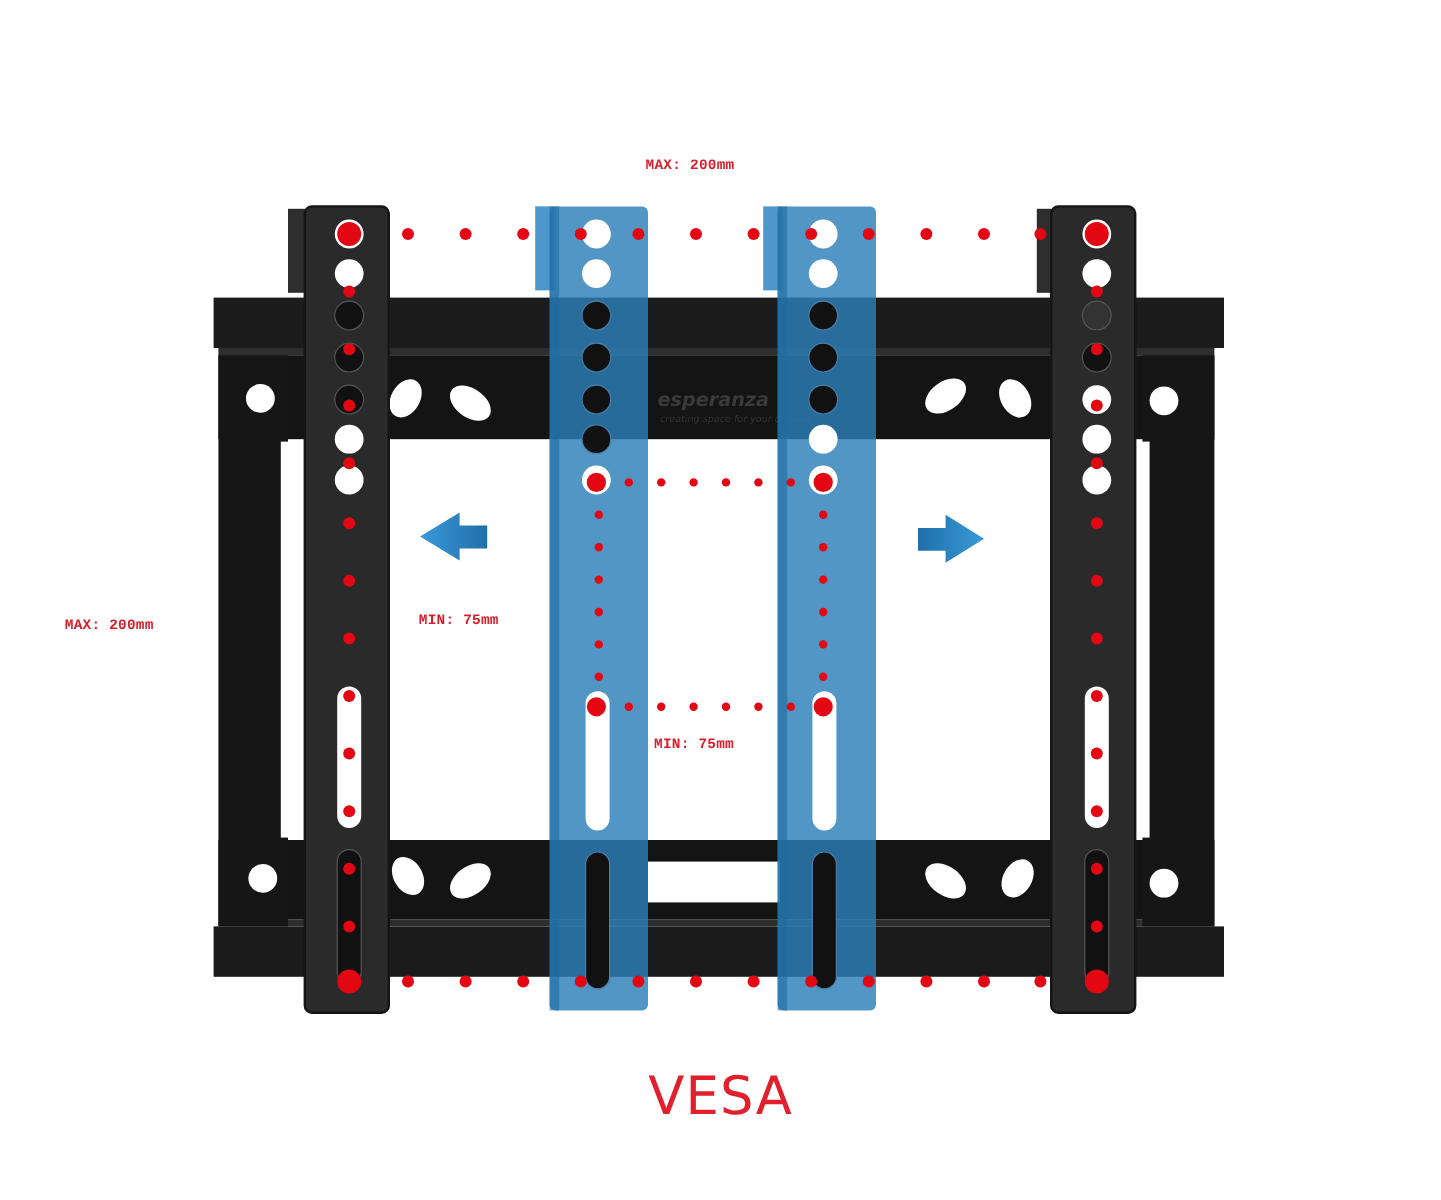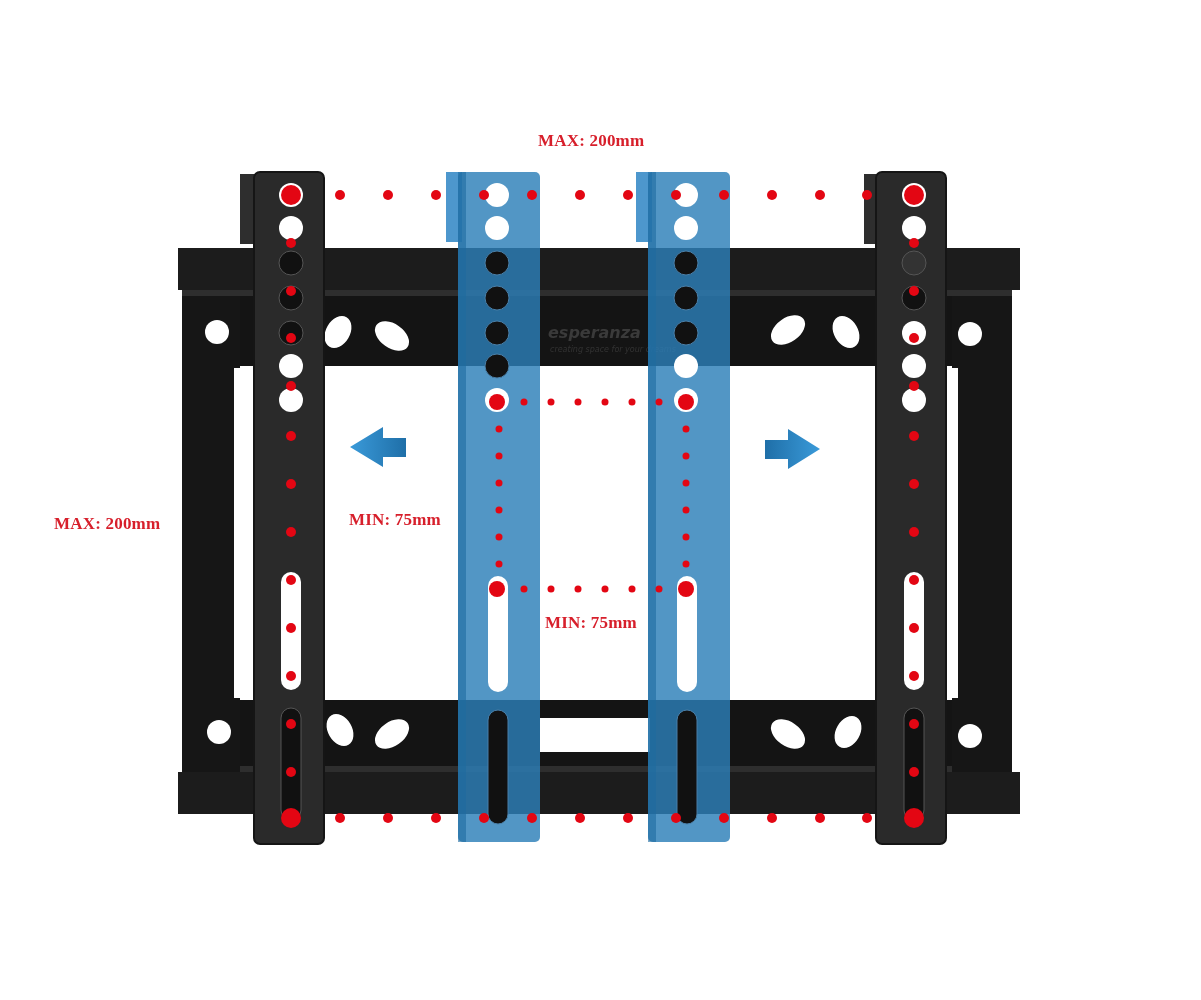--- a/index.html
+++ b/index.html
@@ -1,20 +1,20 @@
 <!DOCTYPE html>
 <html><head>
 <meta charset="utf-8">
 <style>
   html, body { margin: 0; padding: 0; background: #ffffff; }
   body { width: 1201px; height: 1000px; position: relative; overflow: hidden; font-family: "DejaVu Sans", sans-serif; }
   .stage { position: absolute; left: 0; top: 0; width: 1201px; height: 1000px; }
   .label {
-    position: absolute; color: #d71f2b; font-weight: bold; font-size: 17px;
-    font-family: Liberation Serif, serif; white-space: nowrap; letter-spacing: 0.2px; text-align: center;
+    position: absolute; color: #d71f2b; font-weight: bold; font-size: 12px;
+    font-family: Liberation Mono, monospace; white-space: nowrap; letter-spacing: 0.2px; text-align: center;
   }
   .title {
     position: absolute; color: #e0202c; font-size: 44px; font-family: "DejaVu Sans", sans-serif;
     left: 0; width: 1201px; text-align: center; top: 888px; letter-spacing: 1px;
   }
   svg { position: absolute; left: 0; top: 0; }
 </style>
 </head>
 <body>
 
@@ -230,13 +230,14 @@
     <g>
       <polygon points="820,449 788,429 788,440 765,440 765,459 788,459 788,469" fill="url(#arrowGradR)"></polygon>
     </g>
   </svg>
 
   <div class="label" style="left:538px; top:131px;">MAX: 200mm</div>
   <div class="label" style="left:54px; top:514px;">MAX: 200mm</div>
   <div class="label" style="left:349px; top:510px;">MIN: 75mm</div>
   <div class="label" style="left:545px; top:613px;">MIN: 75mm</div>
 
+  <div class="title">VESA</div>
 </div>
 
 </body></html>

